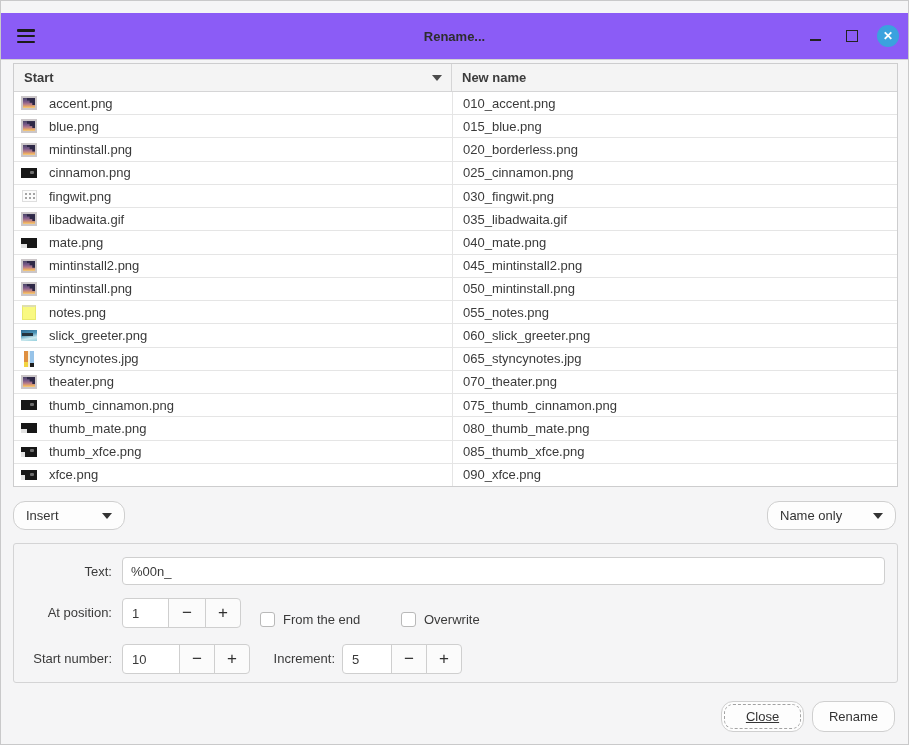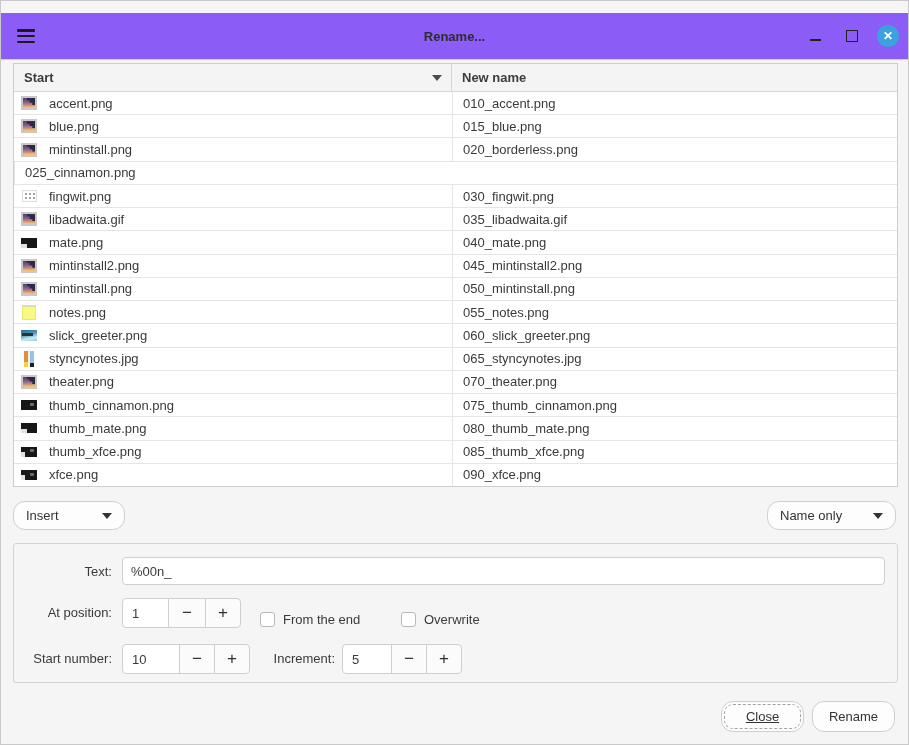--- a/index.html
+++ b/index.html
@@ -148,20 +148,26 @@
       <span class="thumb-wrap">
             <span class="thumb thumb-sunset"></span>
           </span>
       <span class="fname">mintinstall.png</span>
     </div>
     <div class="cell new-cell">
       <span class="fname">020_borderless.png</span>
     </div>
   </div>
       <div class="trow">
+    <div class="cell name-cell">
+      <span class="thumb-wrap">
+            <span class="thumb thumb-dark"></span>
+          </span>
+      <span class="fname">cinnamon.png</span>
+    </div>
     <div class="cell new-cell">
       <span class="fname">025_cinnamon.png</span>
     </div>
   </div>
       <div class="trow">
     <div class="cell name-cell">
       <span class="thumb-wrap">
             <span class="thumb thumb-light-grid"></span>
           </span>
       <span class="fname">fingwit.png</span>

